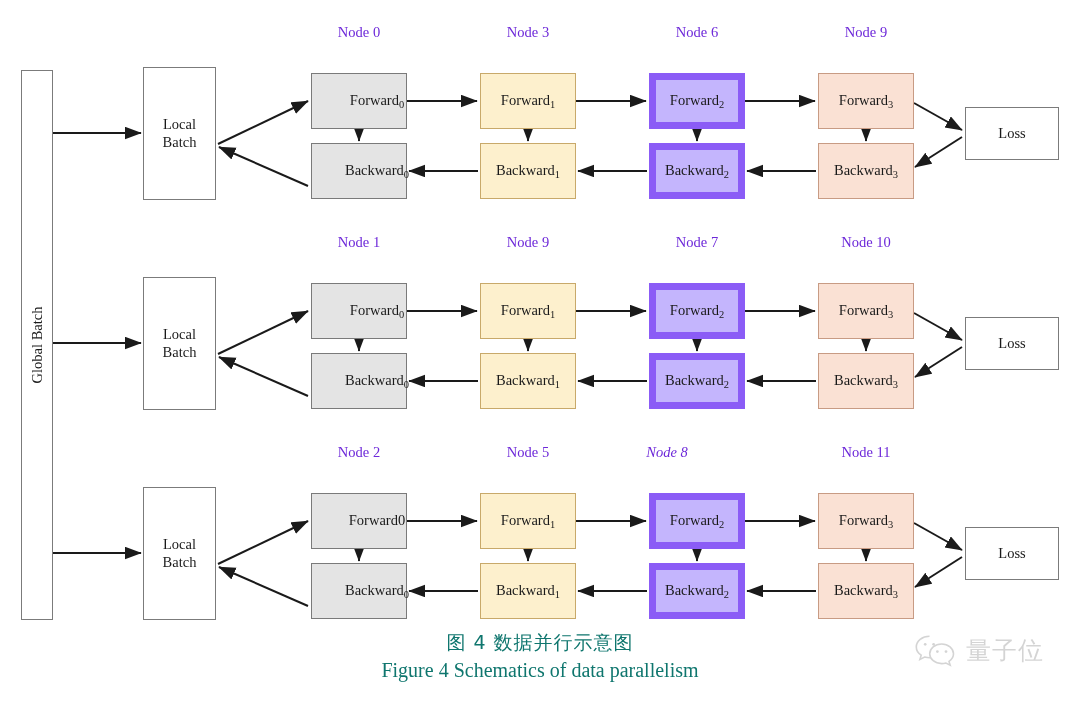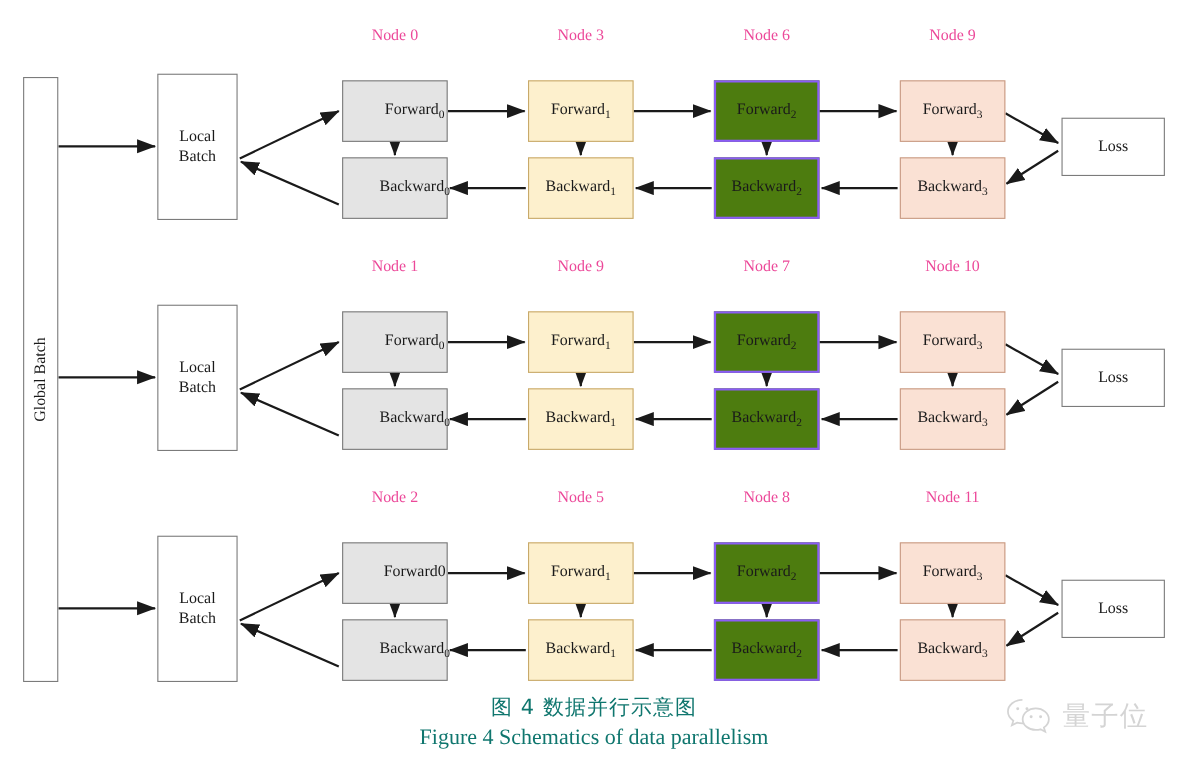--- a/index.html
+++ b/index.html
@@ -40,31 +40,31 @@
   .box.gray {
     background: #e4e4e4;
     border: 1px solid #7a7a7a;
     padding-left: 36px;
   }
   .box.yellow {
     background: #fdf0cd;
     border: 1px solid #c8a96a;
   }
   .box.blue {
-    background: #4d7c0f;
-    border: 2px solid #8b5cf6;
+    background: #c4b5fd;
+    border: 7px solid #8b5cf6;
   }
   .box.pink {
     background: #fae1d4;
     border: 1px solid #c89b84;
   }
   .node-label {
     position: absolute;
     font-size: 14.5px;
-    color: #ec4899;
+    color: #6d28d9;
     text-align: center;
     z-index: 3;
     white-space: nowrap;
   }
   .global-batch {
     position: absolute;
     box-sizing: border-box;
     background: #ffffff;
     border: 1px solid #7b7b7b;
     z-index: 3;
@@ -214,21 +214,21 @@
   <div class="node-label" style="left:649px; top:24px; width:96px;">Node 6</div>
   <div class="node-label" style="left:818px; top:24px; width:96px;">Node 9</div>
 
   <div class="node-label" style="left:311px; top:234px; width:96px;">Node 1</div>
   <div class="node-label" style="left:480px; top:234px; width:96px;">Node 9</div>
   <div class="node-label" style="left:649px; top:234px; width:96px;">Node 7</div>
   <div class="node-label" style="left:818px; top:234px; width:96px;">Node 10</div>
 
   <div class="node-label" style="left:311px; top:444px; width:96px;">Node 2</div>
   <div class="node-label" style="left:480px; top:444px; width:96px;">Node 5</div>
-  <div class="node-label" style="left:649px; top:444px; width:96px;">Node 8</div>
+  <div class="node-label" style="left:619px; top:444px; width:96px;font-style:italic;">Node 8</div>
   <div class="node-label" style="left:818px; top:444px; width:96px;">Node 11</div>
 
   <div class="box gray" style="left:311px; top:73px; width:96px; height:56px;">
     <span><span>Forward</span><sub>0</sub></span>
   </div>
   <div class="box gray" style="left:311px; top:143px; width:96px; height:56px;">
     <span><span>Backward</span><sub>0</sub></span>
   </div>
   <div class="box yellow" style="left:480px; top:73px; width:96px; height:56px;">
     <span><span>Forward</span><sub>1</sub></span>

